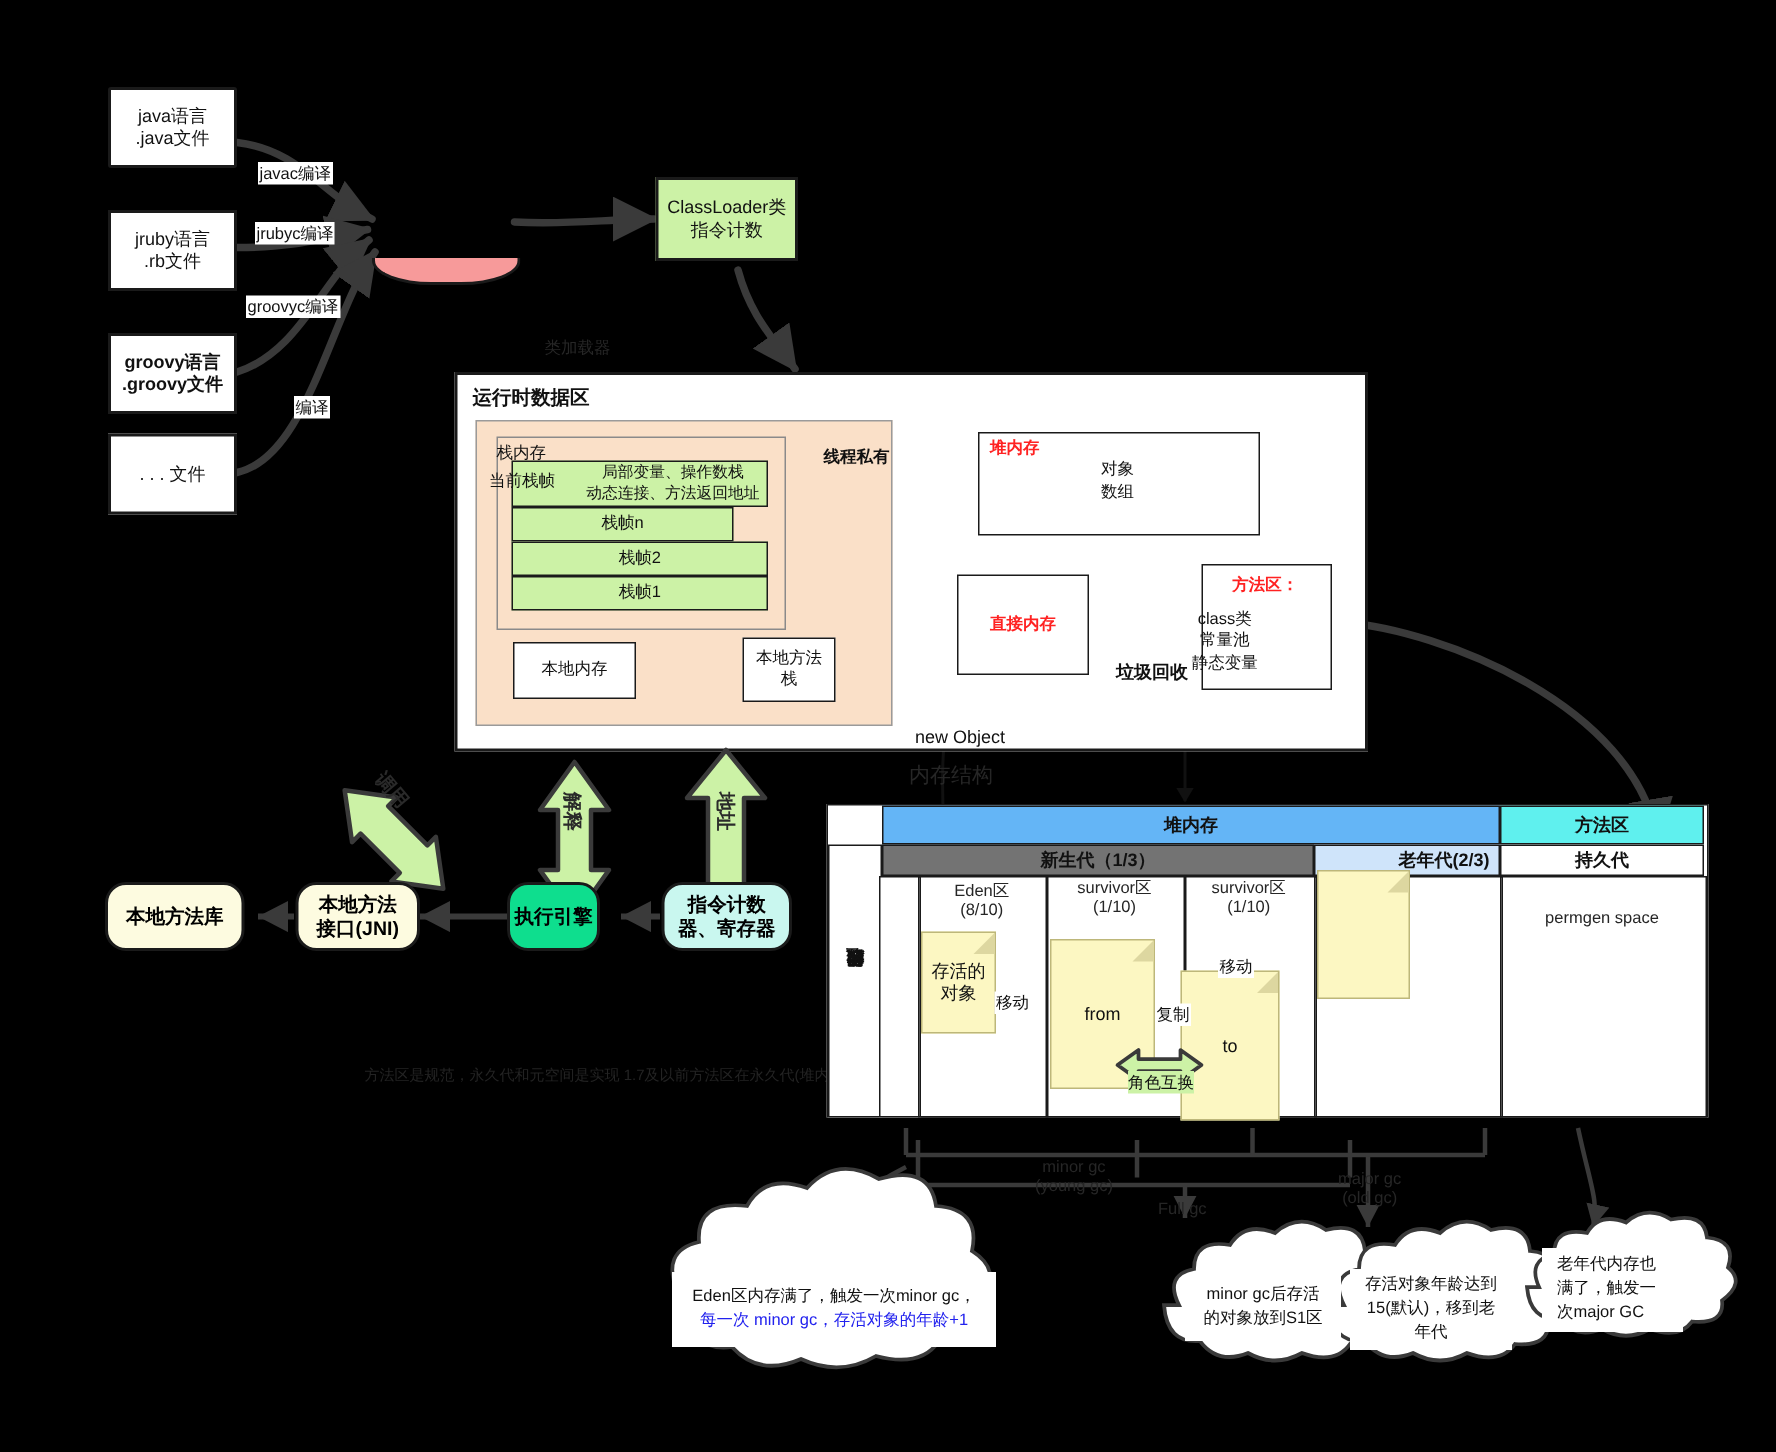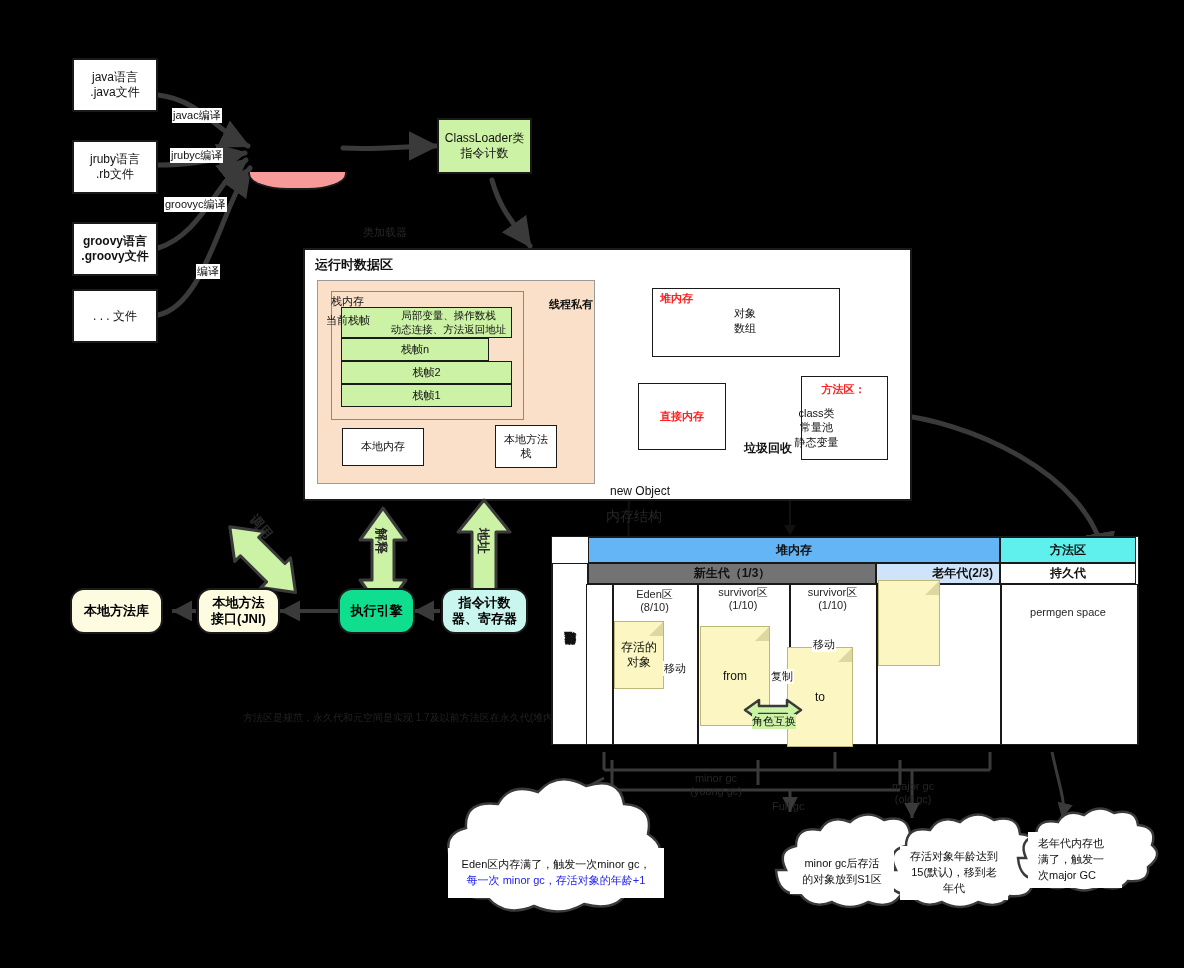--- a/index.html
+++ b/index.html
@@ -195,21 +195,21 @@
       <path d="M440,611 L414,611" marker-end="url(#ahs)"></path>
     </g>
   </svg>
   <div class="node cream" style="left:70px;top:588px;width:93px;height:46px;">
     <span>本地方法库</span>
   </div>
   <div class="node cream" style="left:197px;top:588px;width:83px;height:46px;">
     <span style="white-space:pre-line">本地方法
 接口(JNI)</span>
   </div>
-  <div class="node emerald" style="left:338px;top:588px;width:77px;height:46px;">
+  <div class="node emerald" style="left:338px;top:588px;width:62px;height:46px;">
     <span>执行引擎</span>
   </div>
   <div class="node mint" style="left:441px;top:588px;width:87px;height:46px;">
     <span style="white-space:pre-line">指令计数
 器、寄存器</span>
   </div>
 
   <div class="darklbl" style="left:243px;top:712px;font-size:10px;color:#232323;">方法区是规范，永久代和元空间是实现
 1.7及以前方法区在永久代(堆内存)
 1.8及以后方法区在元空间(本地内存)</div>

